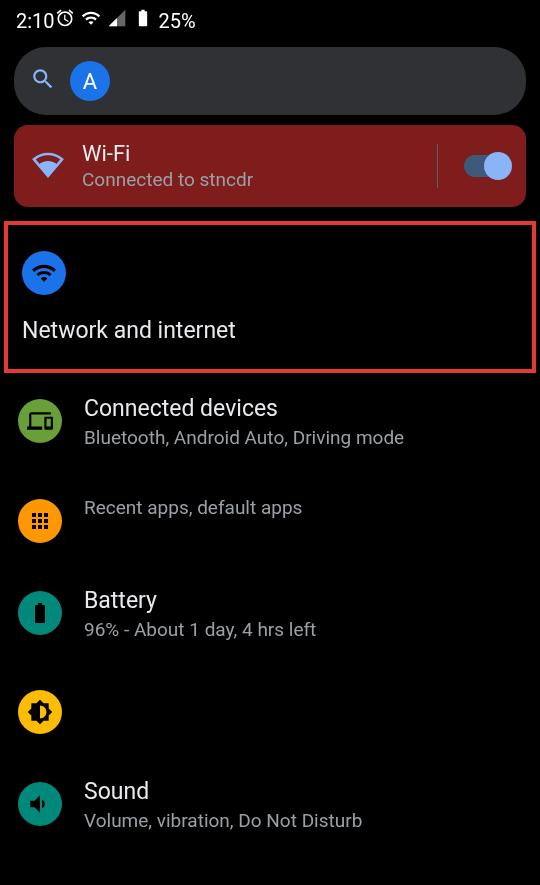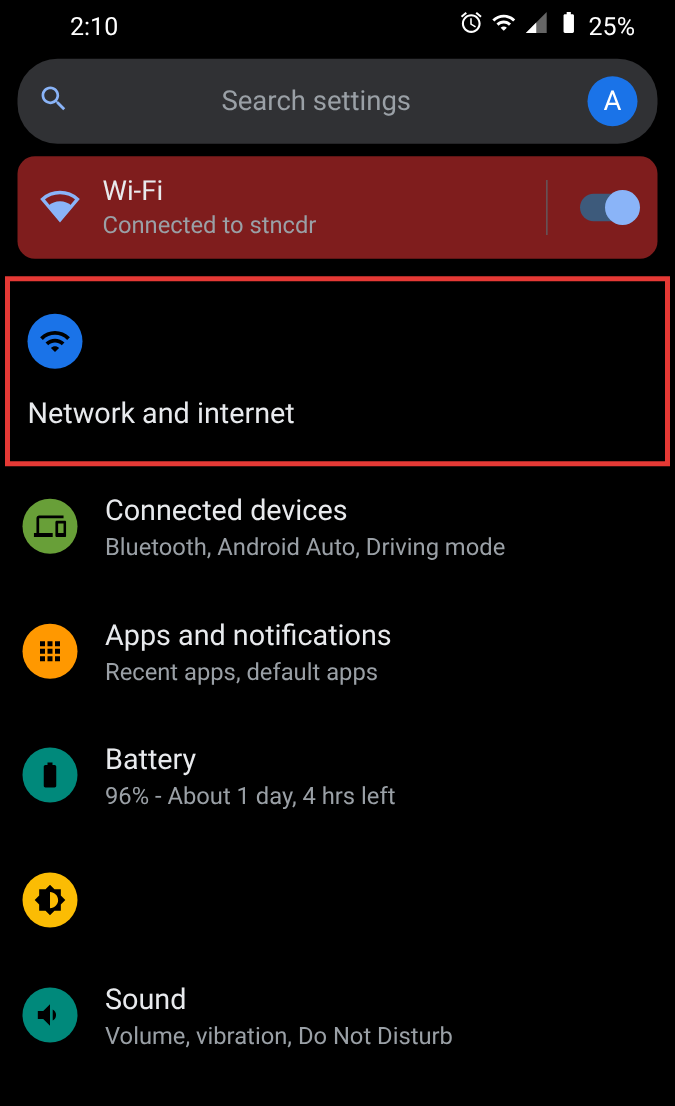--- a/index.html
+++ b/index.html
@@ -11,26 +11,24 @@
     body {
       width: 540px;
       height: 885px;
       background: #000;
       color: #fff;
       overflow: hidden;
     }
     
     .status-bar {
       display: flex;
-      justify-content: space-between;
-      align-items: center;
-      padding: 8px 32px 10px;
+      align-items: center;
+      padding: 8px 16px 10px;
       font-size: 20px;
       font-weight: 400;
-      margin-left: 24px;
     }
     .status-left {
       font-size: 20px;
     }
     .status-right {
       display: flex;
       align-items: center;
       gap: 6px;
     }
     .status-right svg {
@@ -183,21 +181,20 @@
     <span>25%</span>
   </div>
 </div>
 
 <div class="search-bar">
   <span>
     <svg width="26" height="26" viewBox="0 0 24 24" fill="#8ab4f8">
         <path d="M15.5 14h-.79l-.28-.27C15.41 12.59 16 11.11 16 9.5 16 5.91 13.09 3 9.5 3S3 5.91 3 9.5 5.91 16 9.5 16c1.61 0 3.09-.59 4.23-1.57l.27.28v.79l5 4.99L20.49 19l-4.99-5zm-6 0C7.01 14 5 11.99 5 9.5S7.01 5 9.5 5 14 7.01 14 9.5 11.99 14 9.5 14z"></path>
       </svg>
   </span>
-  <div class="search-text">Search settings</div>
   <div class="avatar">
     <span>A</span>
   </div>
 </div>
 
 <div class="wifi-card">
   <span>
     <svg width="32" height="32" viewBox="0 0 24 24">
         <path fill="none" stroke="#8ab4f8" stroke-width="2" d="M12 21L1.5 8.5C4.3 6 8 4.5 12 4.5s7.7 1.5 10.5 4L12 21z"></path>
         <path fill="#8ab4f8" d="M12 21L5 12.5c1.9-1.7 4.4-2.7 7-2.7s5.1 1 7 2.7L12 21z"></path>
@@ -236,21 +233,20 @@
   </div>
 </div>
 
 <div class="item">
   <div class="icon-circle bg-orange">
     <svg width="24" height="24" viewBox="0 0 24 24" fill="#000">
         <path d="M4 8h4V4H4v4zm6 12h4v-4h-4v4zm-6 0h4v-4H4v4zm0-6h4v-4H4v4zm6 0h4v-4h-4v4zm6-10v4h4V4h-4zm-6 4h4V4h-4v4zm6 6h4v-4h-4v4zm0 6h4v-4h-4v4z"></path>
       </svg>
   </div>
   <div class="item-content">
-    <div class="item-title">Apps and notifications</div>
     <div class="item-sub">Recent apps, default apps</div>
   </div>
 </div>
 
 <div class="item">
   <div class="icon-circle bg-teal">
     <svg width="24" height="24" viewBox="0 0 24 24" fill="#000">
         <path d="M15.67 4H14V2h-4v2H8.33C7.6 4 7 4.6 7 5.33v15.33C7 21.4 7.6 22 8.33 22h7.33c.74 0 1.34-.6 1.34-1.33V5.33C17 4.6 16.4 4 15.67 4z"></path>
       </svg>
   </div>

